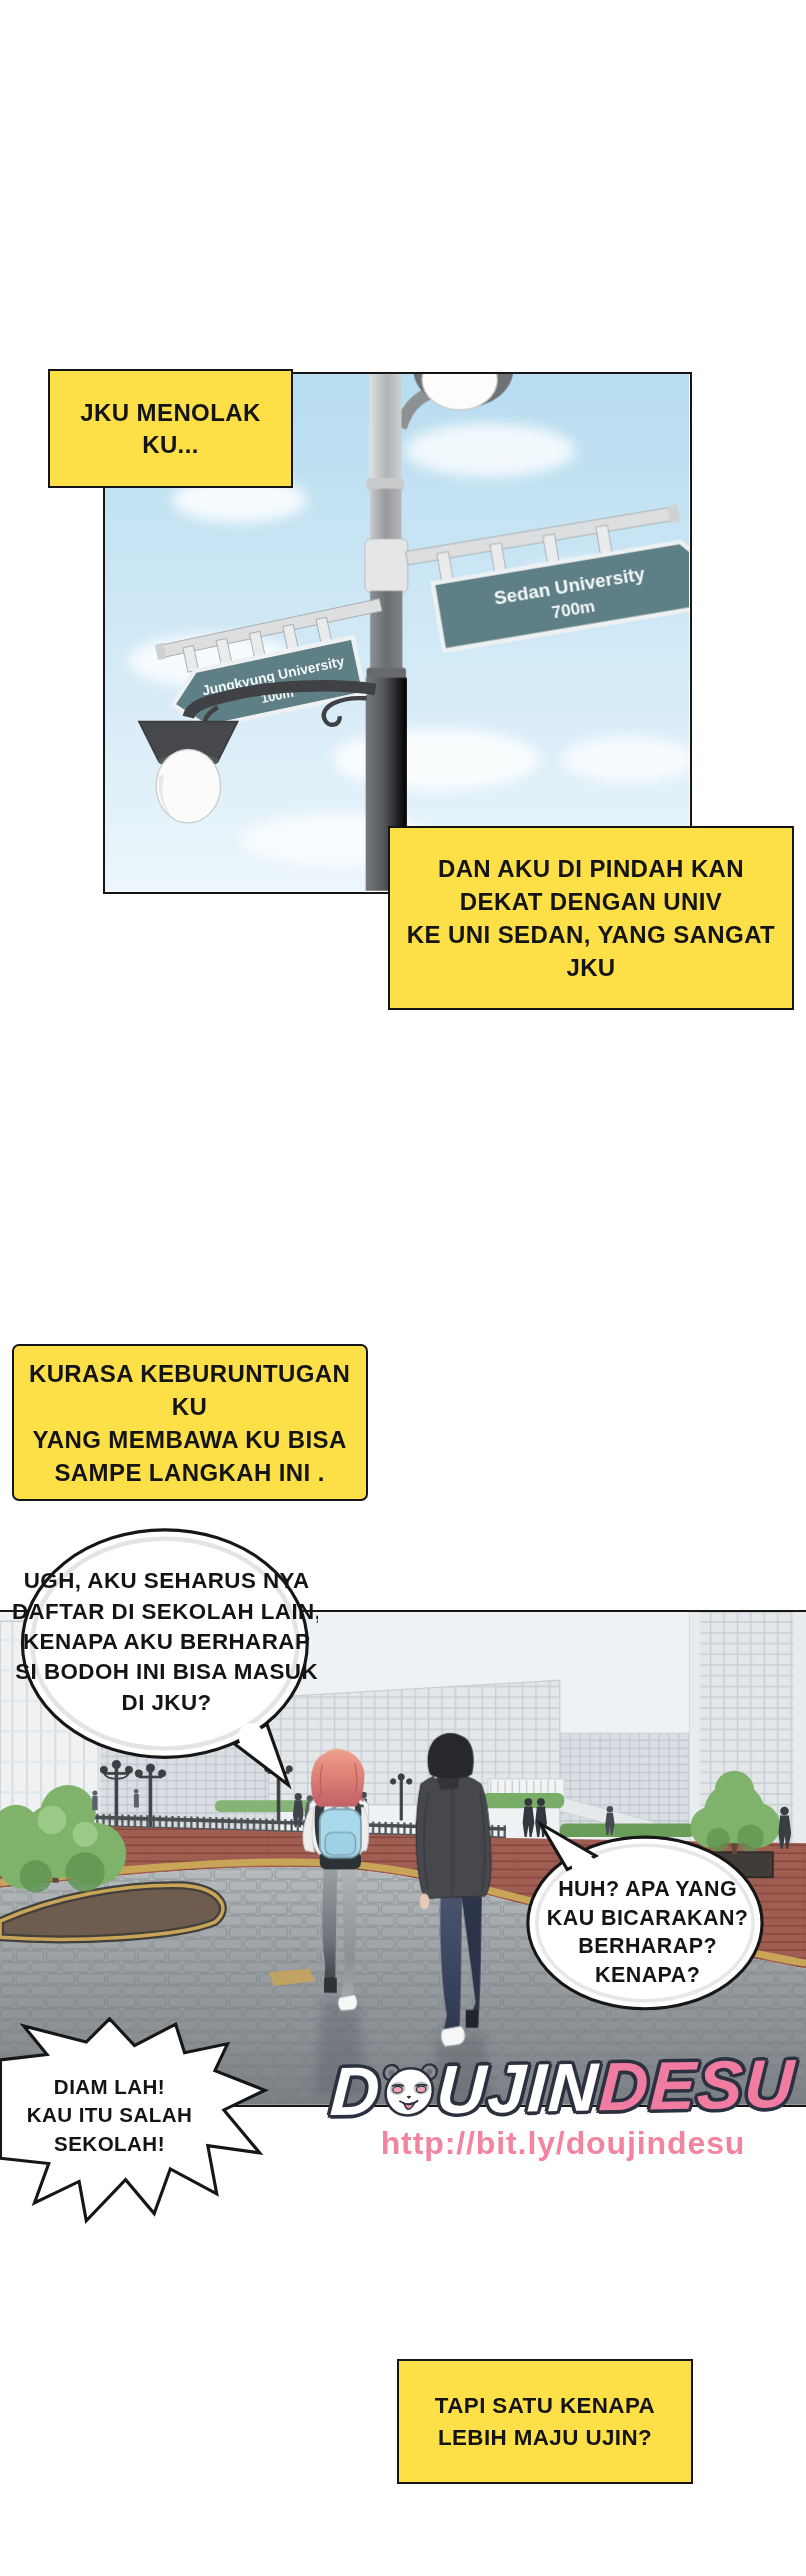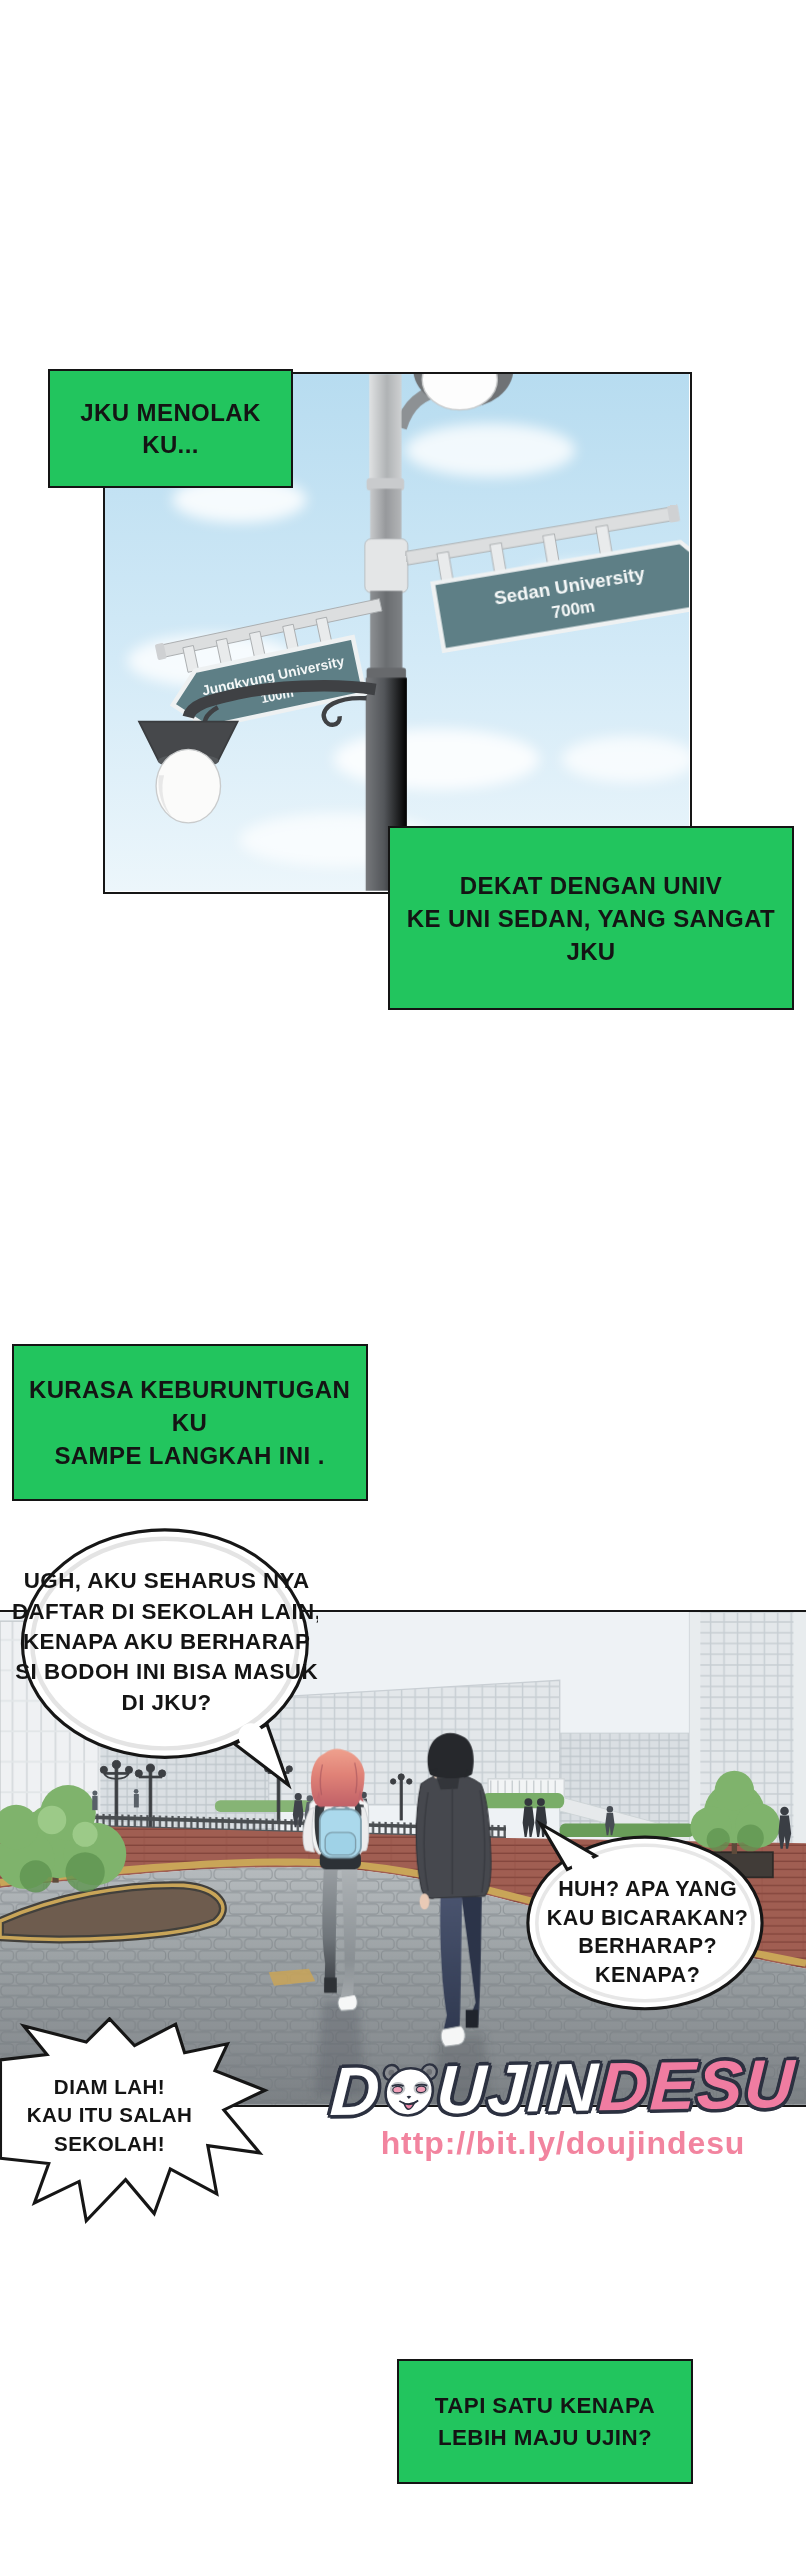--- a/index.html
+++ b/index.html
@@ -1,24 +1,24 @@
 <!DOCTYPE html>
 <html style="font-size:14.3px"><head>
 <meta charset="utf-8">
 <style>
   html,body{margin:0;padding:0;background:#ffffff;}
   .page{position:relative;width:806px;height:2576px;background:#ffffff;overflow:hidden;
         font-family:"Liberation Sans", sans-serif;}
-  .nbox{position:absolute;background:#22c55e;border:2.7px solid #141414;z-index:5;
+  .nbox{position:absolute;background:#fde047;border:2.7px solid #141414;z-index:5;
         display:flex;flex-direction:column;justify-content:center;align-items:center;
         text-align:center;color:#141414;font-weight:bold;letter-spacing:0.4px;}
   .nbox span{display:block;}
   #box1{left:48px;top:369px;width:241px;height:115px;font-size:24px;line-height:32px;}
   #box2{left:388px;top:826px;width:402px;height:180px;font-size:24px;line-height:33px;}
-  #box3{left:11.6px;top:1344px;width:352px;height:153px;font-size:24px;line-height:33px;}
+  #box3{left:11.6px;top:1344px;width:352px;height:153px;font-size:24px;line-height:33px;border-radius:7px;}
   #box4{left:397px;top:2359px;width:292px;height:121px;font-size:22.4px;line-height:32px;}
   #panel1{position:absolute;left:103px;top:372px;width:589px;height:522px;
           border:2.7px solid #161616;box-sizing:border-box;z-index:1;overflow:hidden;}
   #panel2{position:absolute;left:0;top:1610px;width:806px;height:493px;
           border-top:2.7px solid #161616;border-bottom:2.7px solid #161616;box-sizing:content-box;
           z-index:1;overflow:hidden;}
   .bubble-svg{position:absolute;z-index:6;}
   .bubble-text{font-family:"Liberation Sans", sans-serif;font-weight:bold;fill:#141414;
                text-anchor:middle;letter-spacing:.5px;}
   .sign-text{font-family:"Liberation Sans", sans-serif;font-weight:bold;fill:#f4f7f7;
@@ -141,27 +141,29 @@
       </g>
     </svg>
   </div>
 
   <div id="box1" class="nbox">
     <span>JKU MENOLAK</span>
     <span>KU...</span>
   </div>
 
   <div id="box2" class="nbox">
+    <span>DAN AKU DI PINDAH KAN</span>
     <span>DEKAT DENGAN UNIV</span>
     <span>KE UNI SEDAN, YANG SANGAT</span>
     <span>JKU</span>
   </div>
 
   <div id="box3" class="nbox">
     <span>KURASA KEBURUNTUGAN KU</span>
+    <span>YANG MEMBAWA KU BISA</span>
     <span>SAMPE LANGKAH INI .</span>
   </div>
 
   <div id="panel2">
     <svg width="806" height="493" viewBox="0 0 900 550">
       <defs>
         <pattern id="patWin" width="15" height="12" patternUnits="userSpaceOnUse">
           <rect width="15" height="12" fill="#e3e7ea"></rect>
           <path d="M0,11 H15 M13.5,0 V12" stroke="#c7ced3" stroke-width="1.6" fill="none"></path>
         </pattern>

